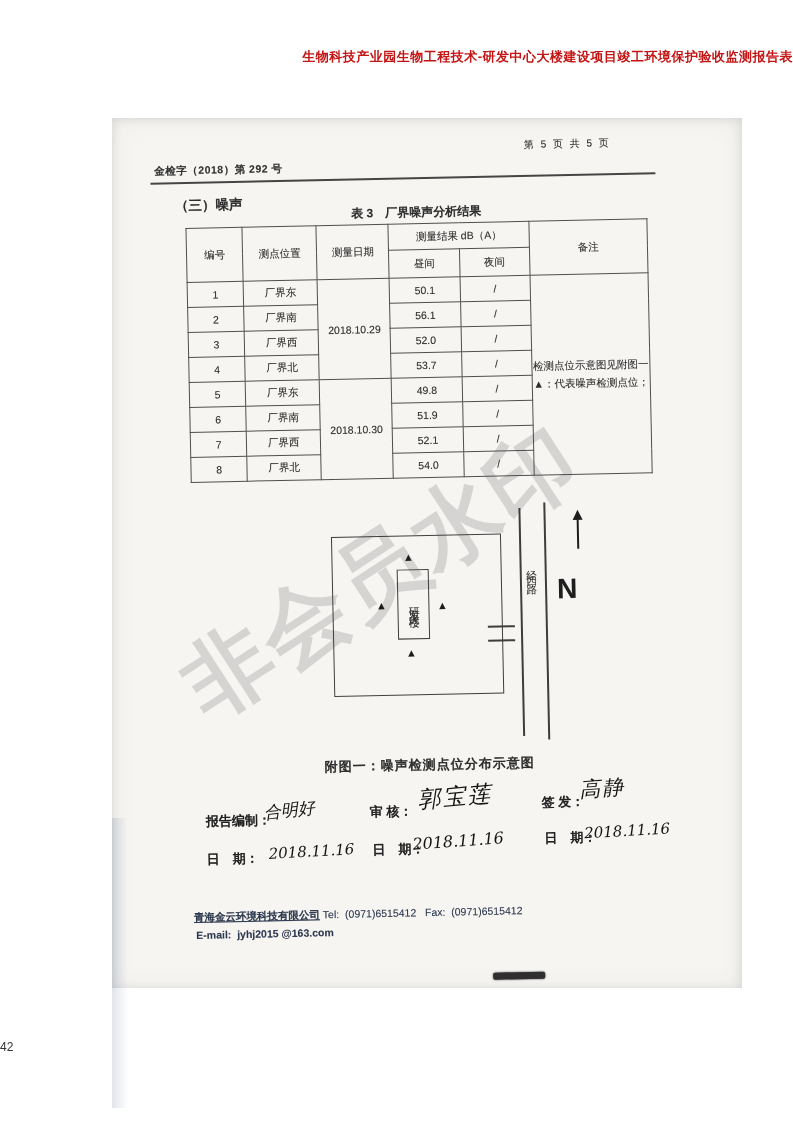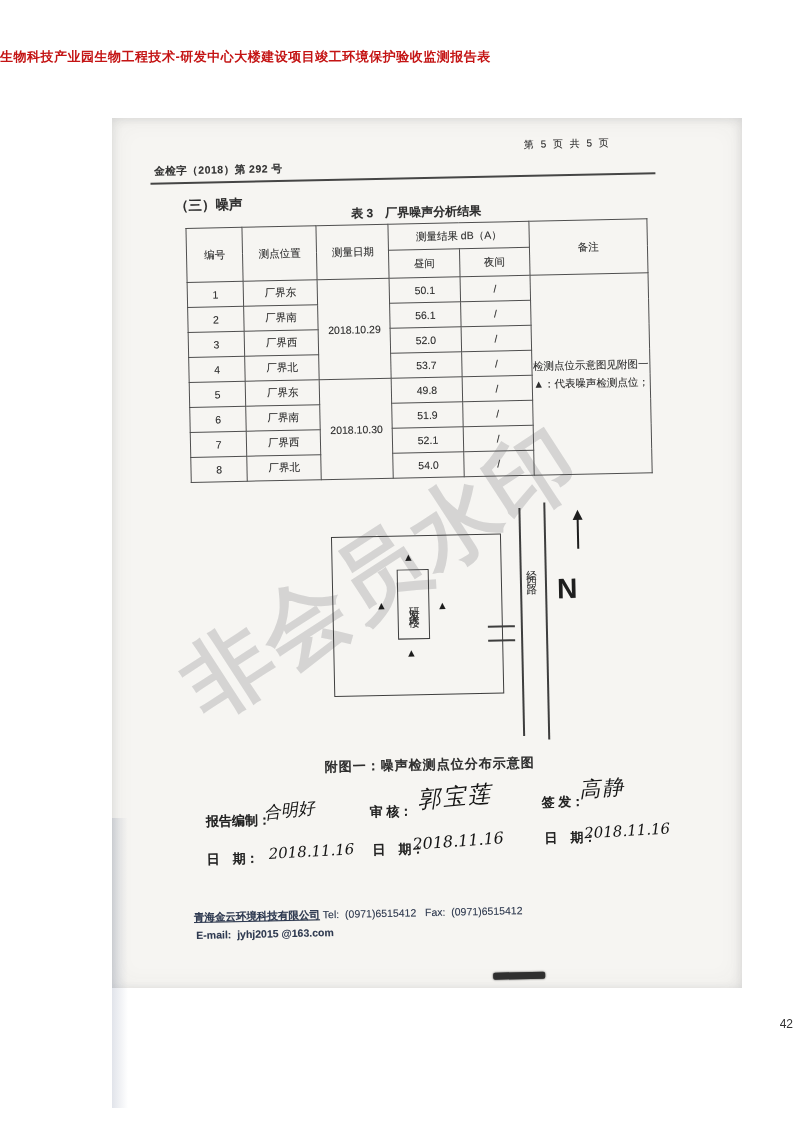--- a/index.html
+++ b/index.html
@@ -1,25 +1,25 @@
 <!DOCTYPE html>
 <html><head>
 <meta charset="utf-8">
 <style>
   html,body{margin:0;padding:0;background:#ffffff;}
   .page{
     position:relative;width:793px;height:1122px;background:#ffffff;overflow:hidden;
     font-family:"Liberation Sans",sans-serif;
   }
   .doc-title{
-    position:absolute;left:0;top:48px;width:100%;text-align:left;
+    position:absolute;left:0;top:48px;width:100%;text-align:right;
     font-size:13px;font-weight:bold;color:#c41414;letter-spacing:.5px;
   }
   .page-number{
-    position:absolute;left:0;top:1017px;width:100%;text-align:right;
+    position:absolute;left:0;top:1040px;width:100%;text-align:left;
     font-size:12px;color:#333;
   }
   
   .scan{
     position:absolute;left:112px;top:118px;width:630px;height:870px;
     background:#f6f5f2;
     box-shadow:inset 0 0 26px rgba(60,60,60,.06),
                inset -5px 0 9px rgba(60,60,70,.05),
                inset 4px 0 8px rgba(60,70,90,.05),
                inset 0 4px 8px rgba(60,60,60,.04);

